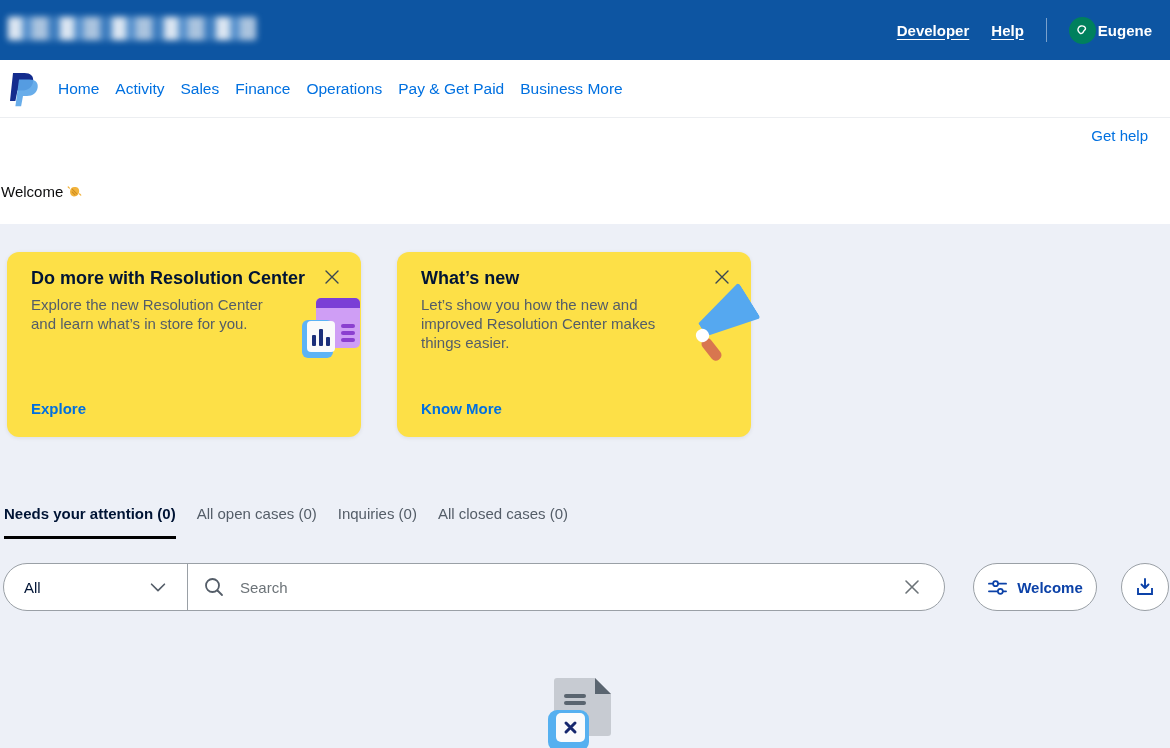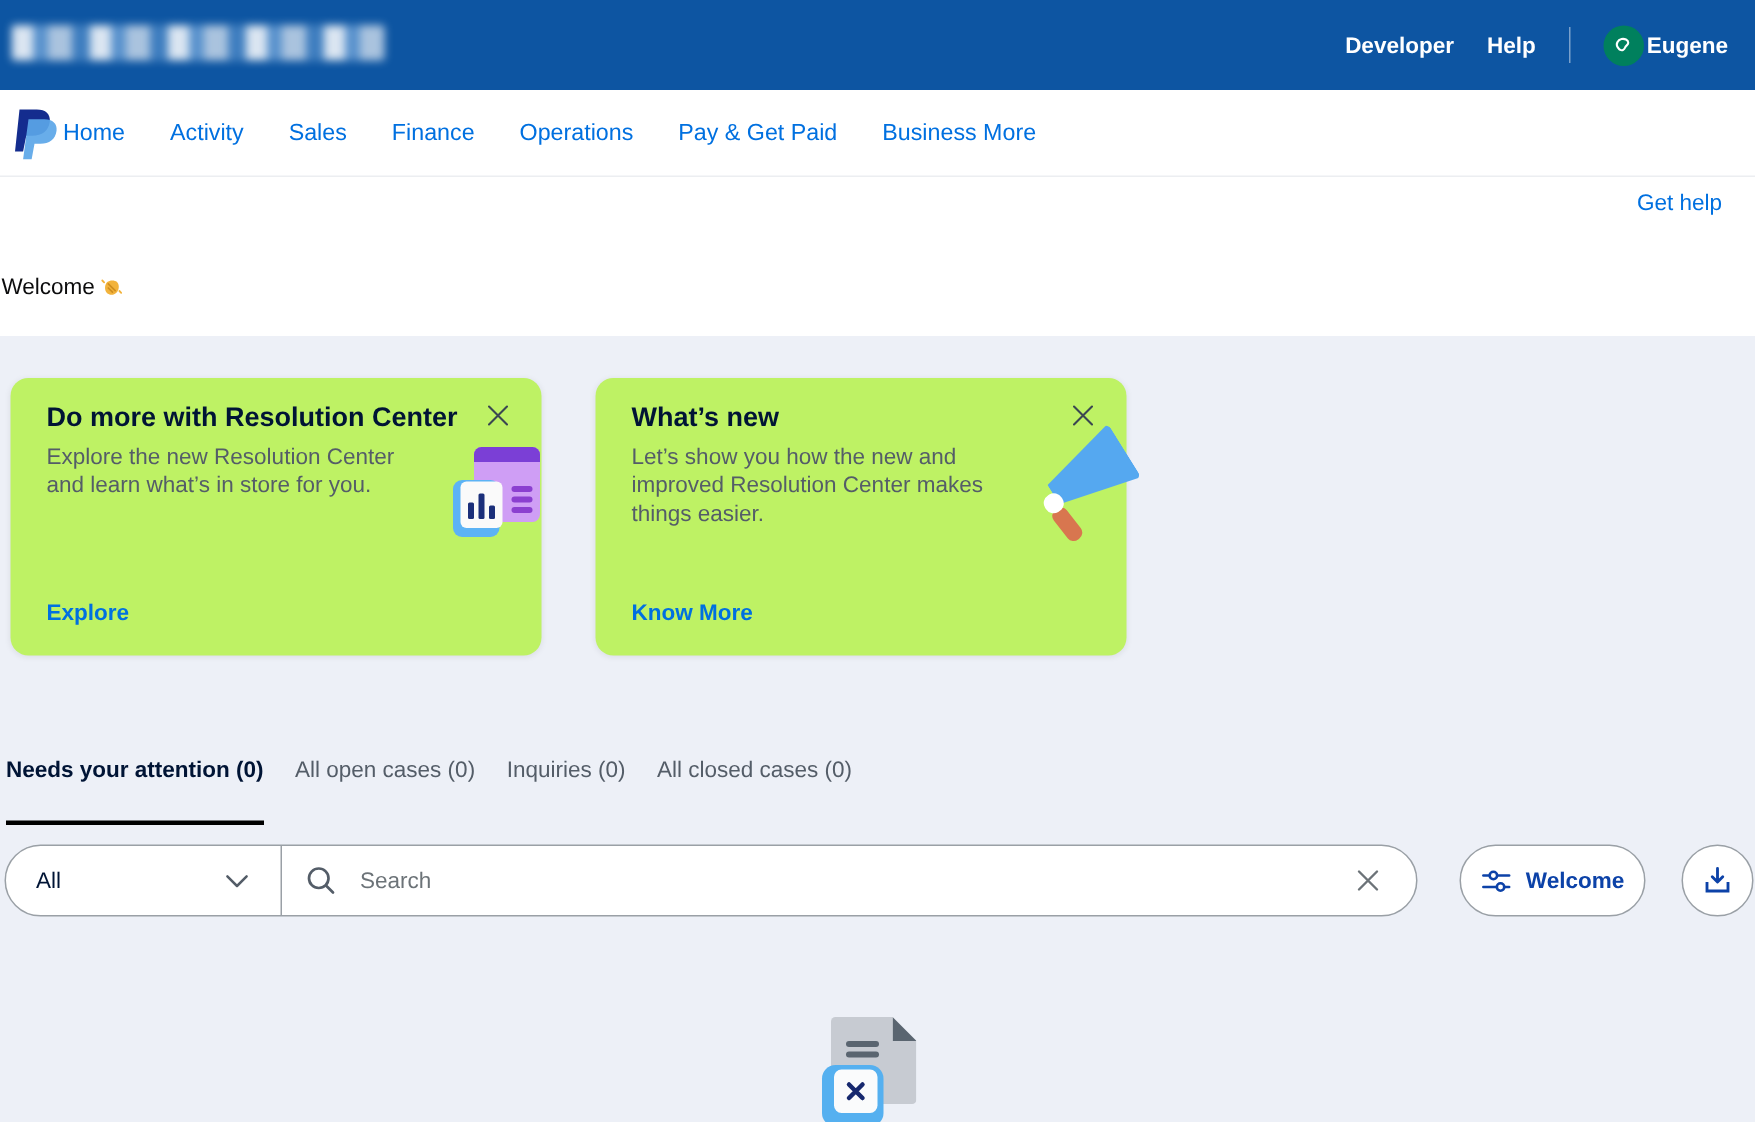--- a/index.html
+++ b/index.html
@@ -6,42 +6,42 @@
   html,body { width:1170px; height:748px; overflow:hidden; }
   body { font-family:"Liberation Sans", sans-serif; background:#fff; position:relative; color:#001c35; }
 
   
   .topbar { position:absolute; left:0; top:0; width:1170px; height:60px; background:#0d55a2; }
   .blurred-name { position:absolute; left:8px; top:17px; width:248px; height:23px;
     background:repeating-linear-gradient(90deg, rgba(255,255,255,.85) 0 14px, rgba(150,195,240,.55) 14px 24px,
       rgba(255,255,255,.65) 24px 40px, rgba(110,165,220,.5) 40px 52px);
     filter:blur(3px); border-radius:2px; outline:1px dashed rgba(255,255,255,.35); }
   .topbar-right { position:absolute; right:18px; top:0; height:60px; display:flex; align-items:center; gap:22px; }
-  .topbar-link { color:#fff; font-size:15px; font-weight:700; text-underline-offset:3px; cursor:pointer; }
+  .topbar-link { color:#fff; font-size:15px; font-weight:700; text-decoration:underline; text-underline-offset:3px; cursor:pointer; }
   .topbar-sep { width:1px; height:24px; background:rgba(255,255,255,.45); }
   .avatar { width:27px; height:27px; border-radius:50%; background:#00805d; display:flex; align-items:center; justify-content:center; }
   .user-name { color:#fff; font-size:15px; font-weight:700; margin-left:-10px; }
   .topbar-user { display:flex; align-items:center; gap:12px; cursor:pointer; }
 
   
   .navbar { position:absolute; left:0; top:60px; width:1170px; height:58px; background:#fff; border-bottom:1px solid #eceef1; display:flex; align-items:center; }
   .pp-logo { position:relative; width:34px; height:36px; margin-left:8px; flex:0 0 auto; cursor:pointer; }
-  .nav-items { display:flex; gap:30px; }
+  .nav-items { display:flex; gap:16px; margin-left:16px; }
   .nav-item { color:#0070e0; font-size:15.5px; font-weight:400; cursor:pointer; white-space:nowrap; }
 
   
   .page-header { position:absolute; left:0; top:118px; width:1170px; height:106px; background:#fff; }
   .page-title { position:absolute; left:1px; top:5px; font-size:33px; font-weight:500; letter-spacing:-0.3px; color:#001435; }
   .get-help { position:absolute; right:22px; top:9px; color:#0070e0; font-size:15px; font-weight:400; cursor:pointer; }
   .welcome-line { position:absolute; left:1px; top:65px; font-size:15px; color:#0c0c0d; display:flex; align-items:center; gap:3px; }
 
   
   .content { position:absolute; left:0; top:224px; width:1170px; height:524px; background:#edf0f7; }
 
-  .card { position:absolute; top:28px; width:354px; height:185px; background:#bef264; border-radius:12px;
+  .card { position:absolute; top:28px; width:354px; height:185px; background:#fde047; border-radius:12px;
     box-shadow:0 1px 4px rgba(0,0,30,.08); }
   .card1 { left:7px; } .card2 { left:397px; }
   .card-title { position:absolute; left:24px; top:16px; font-size:18px; font-weight:700; color:#001435; }
   .card-body { position:absolute; left:24px; top:44px; font-size:15px; line-height:1.25; color:#545d68; }
   .card1 .card-body { width:252px; } .card2 .card-body { width:242px; }
   .card-cta { position:absolute; left:24px; bottom:20px; font-size:15px; font-weight:700; color:#0070e0; cursor:pointer; }
   .card-close { position:absolute; right:18px; top:14px; width:22px; height:22px; cursor:pointer; display:flex; align-items:center; justify-content:center; }
 
   
   .illus-chart { position:absolute; left:295px; top:43px; width:60px; height:66px; }
@@ -55,21 +55,21 @@
 
   
   .illus-mega { position:absolute; left:293px; top:40px; width:66px; height:68px; }
   .mg-cone { position:absolute; left:8px; top:2px; width:56px; height:42px; background:#55a8f0;
     clip-path:polygon(0 32%, 100% 0, 100% 100%, 0 68%); transform:rotate(-32deg); border-radius:4px; }
   .mg-cap { position:absolute; left:6px; top:37px; width:13px; height:13px; background:#fff; border-radius:6px; transform:rotate(-32deg); }
   .mg-handle { position:absolute; left:16px; top:45px; width:11px; height:25px; background:#d8764f; border-radius:5px; transform:rotate(-38deg); }
 
   
   .tabs { position:absolute; left:4px; top:281px; display:flex; gap:21px; align-items:flex-start; }
-  .tab { font-size:15px; color:#545d68; padding-bottom:25px; cursor:pointer; white-space:nowrap; }
+  .tab { font-size:15px; color:#545d68; padding-bottom:14px; cursor:pointer; white-space:nowrap; }
   .tab.active { color:#001435; font-weight:700; border-bottom:3px solid #000; }
 
   
   .search-row { position:absolute; left:0; top:339px; width:973px; height:48px; }
   .search-pill { position:absolute; left:3px; top:0; width:942px; height:48px; background:#fff;
     border:1px solid #9aa0a6; border-radius:24px; display:flex; align-items:center; }
   .cat-select { width:184px; height:100%; display:flex; align-items:center; justify-content:space-between;
     padding:0 18px 0 20px; border-right:1px solid #9aa0a6; cursor:pointer; }
   .cat-label { font-size:15px; color:#001435; }
   .search-icon-wrap { margin-left:14px; display:flex; align-items:center; }

